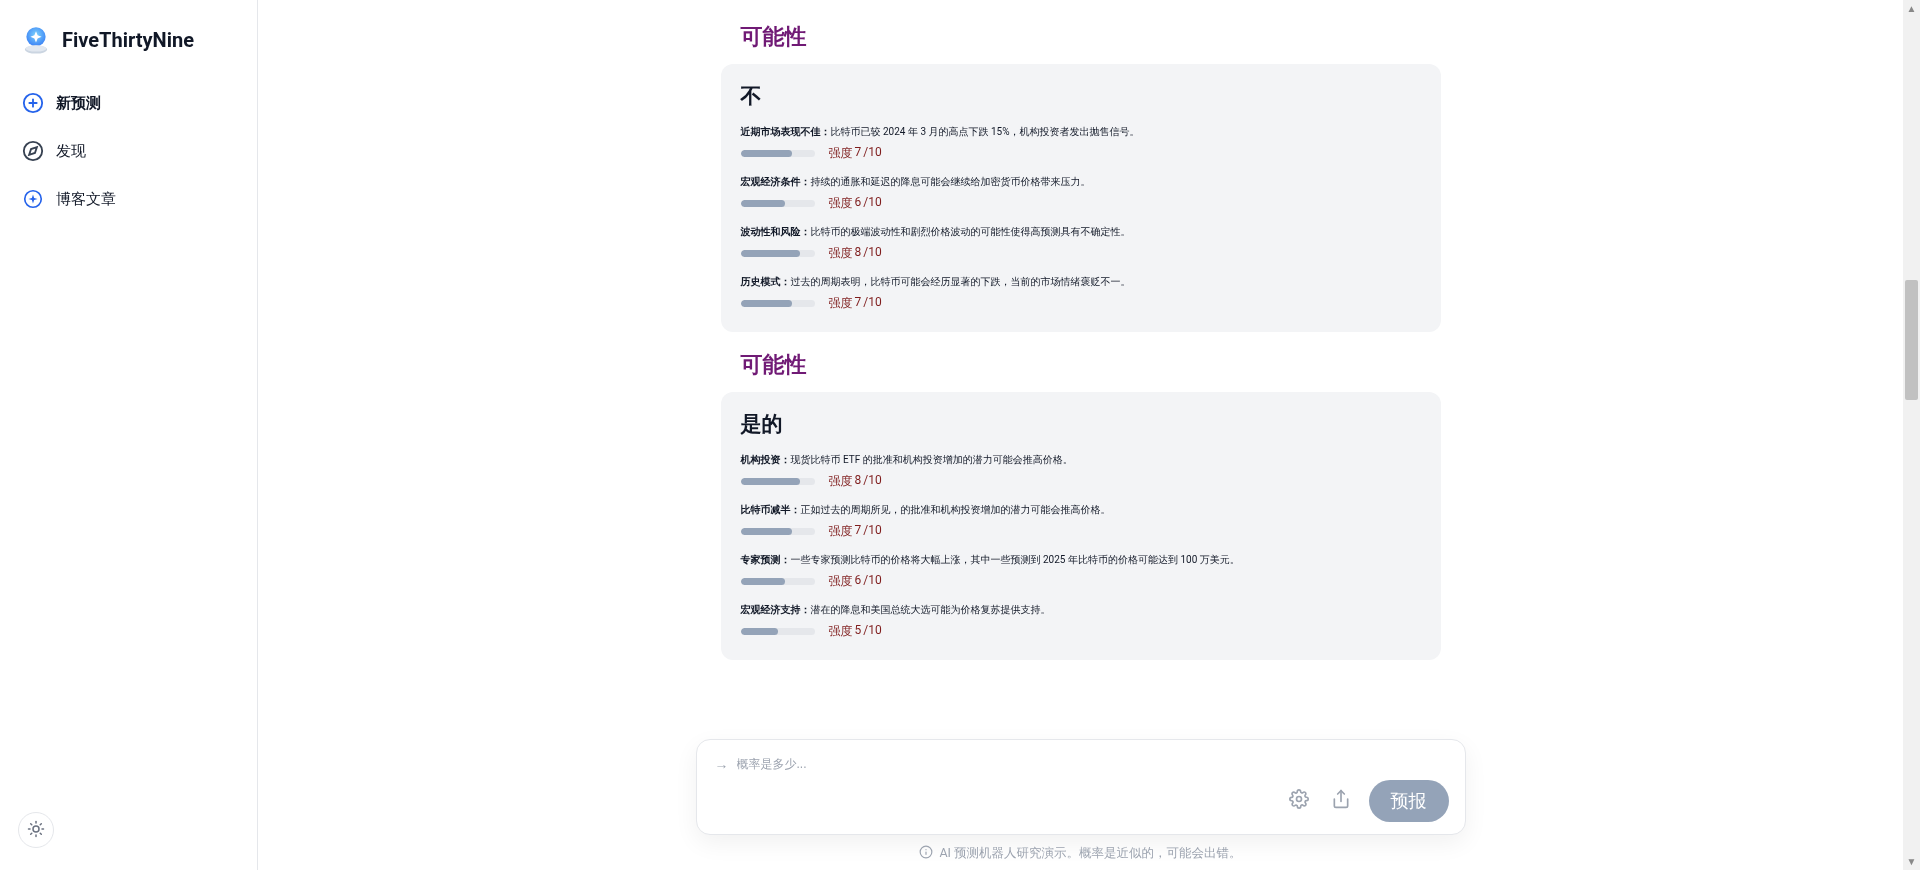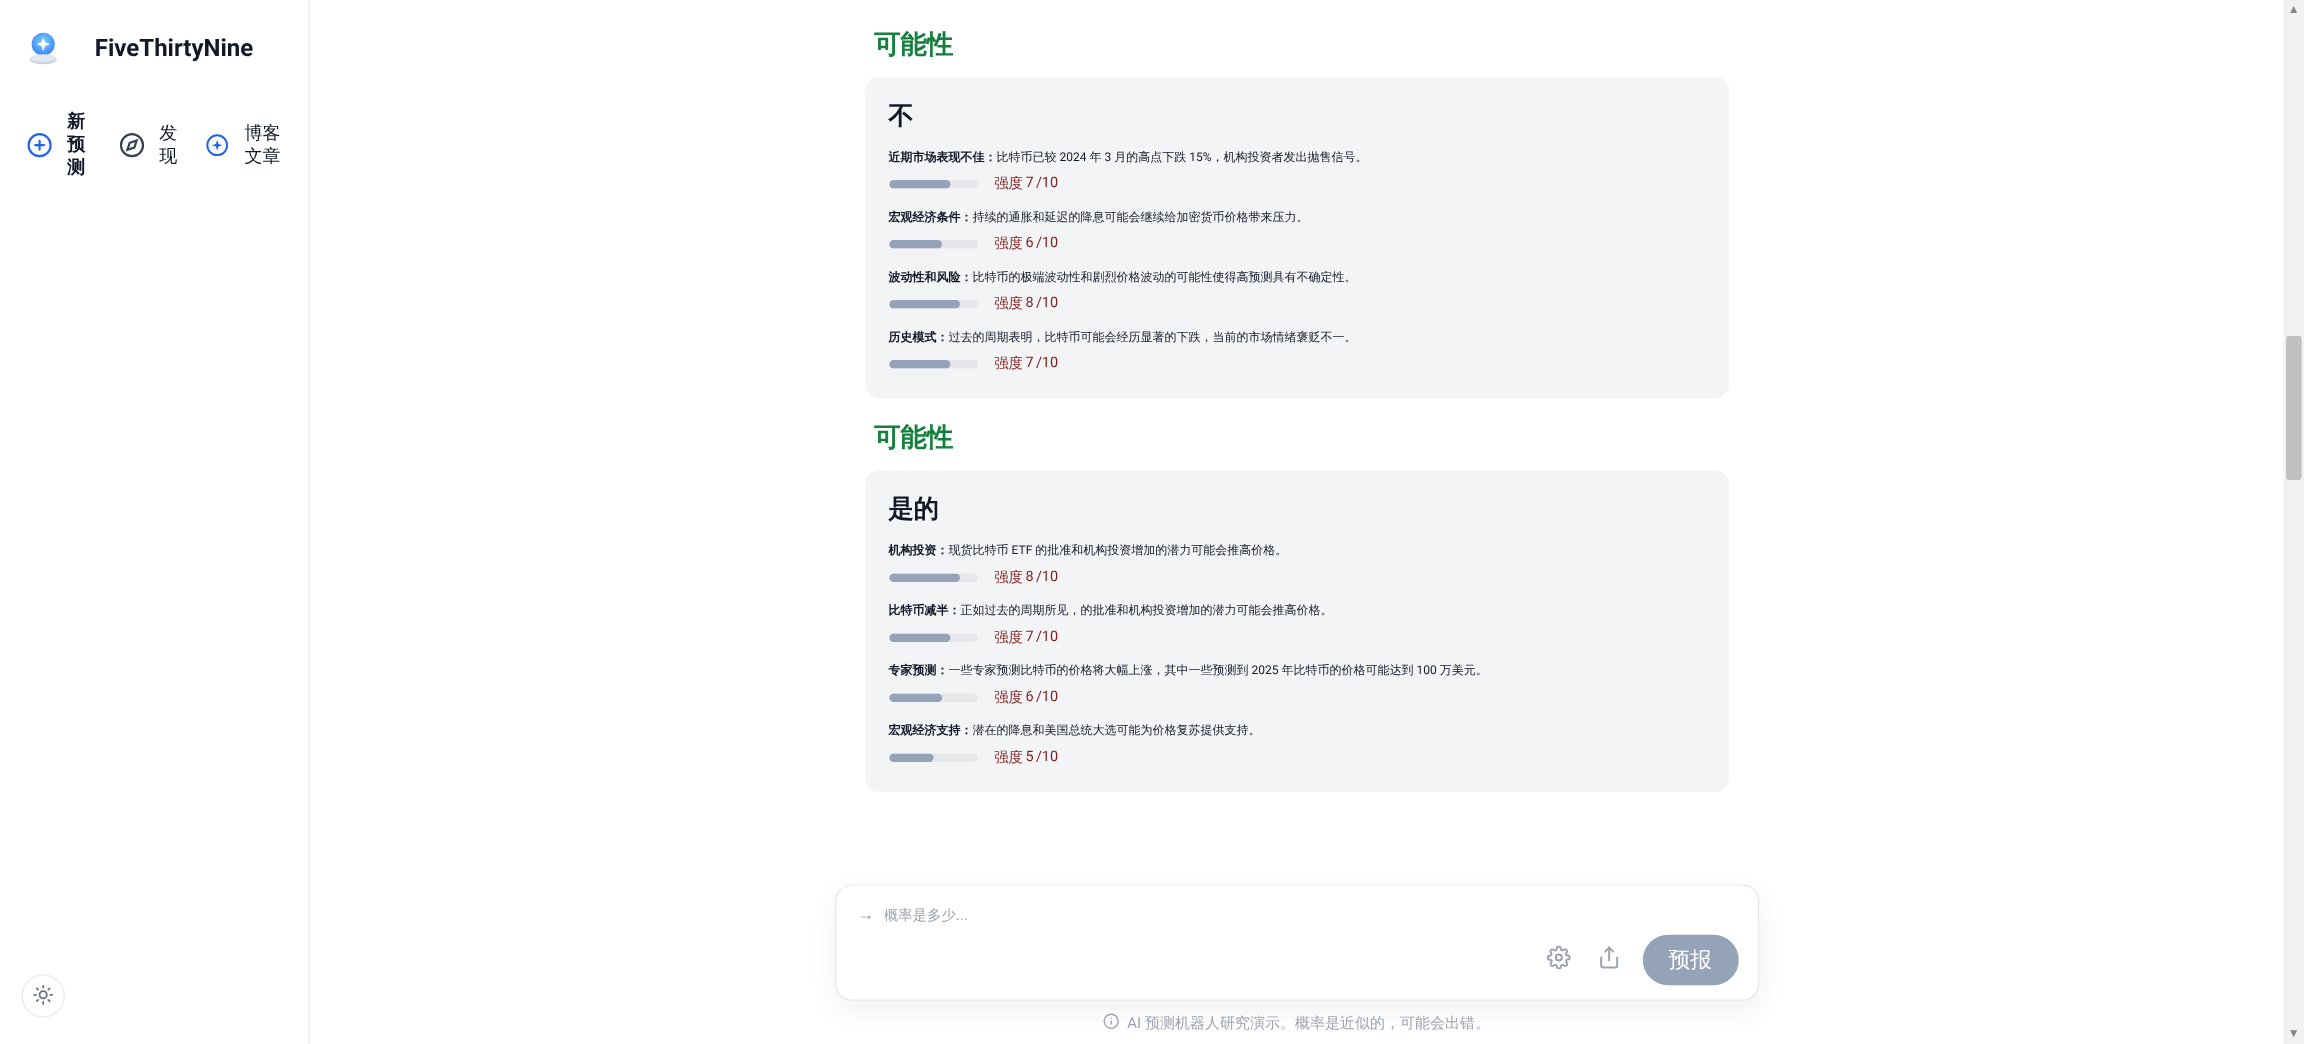--- a/index.html
+++ b/index.html
@@ -18,36 +18,36 @@
       width: 258px;
       flex-shrink: 0;
       border-right: 1px solid #e5e7eb;
       display: flex;
       flex-direction: column;
       padding: 18px 14px;
     }
     .brand {
       display: flex;
       align-items: center;
-      gap: 27px;
+      gap: 10px;
       padding: 6px 6px 8px 6px;
     }
     .brand-icon {
       width: 32px;
       height: 32px;
       display: flex;
       align-items: center;
       justify-content: center;
     }
     .brand-name {
       font-size: 20px;
       font-weight: 700;
       color: #111827;
     }
-    .nav { margin-top: 18px; display: flex; flex-direction: row; gap: 6px; }
+    .nav { margin-top: 18px; display: flex; flex-direction: column; gap: 6px; }
     .nav-item {
       display: flex;
       align-items: center;
       gap: 12px;
       padding: 10px 8px;
       border-radius: 8px;
       cursor: pointer;
       font-size: 15px;
       color: #111827;
     }
@@ -81,22 +81,22 @@
       justify-content: center;
       padding-bottom: 140px;
     }
     .content {
       width: 720px;
       padding-top: 4px;
     }
     .section-title {
       font-size: 22px;
       font-weight: 700;
-      margin: 18px 2px 12px 8px;
-      color: #15803d;
+      margin: 18px 2px 12px 20px;
+      color: #701a75;
     }
     .card {
       background: #f3f4f6;
       border-radius: 12px;
       padding: 18px 20px 8px 20px;
       margin-bottom: 8px;
     }
     .card-title {
       font-size: 21px;
       font-weight: 700;

